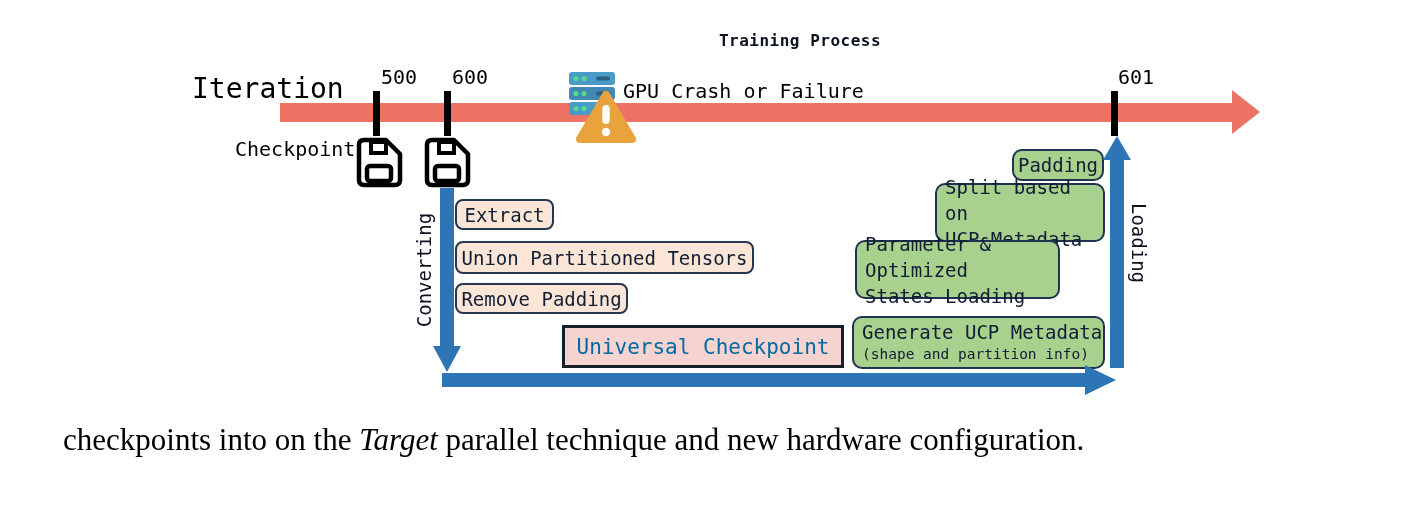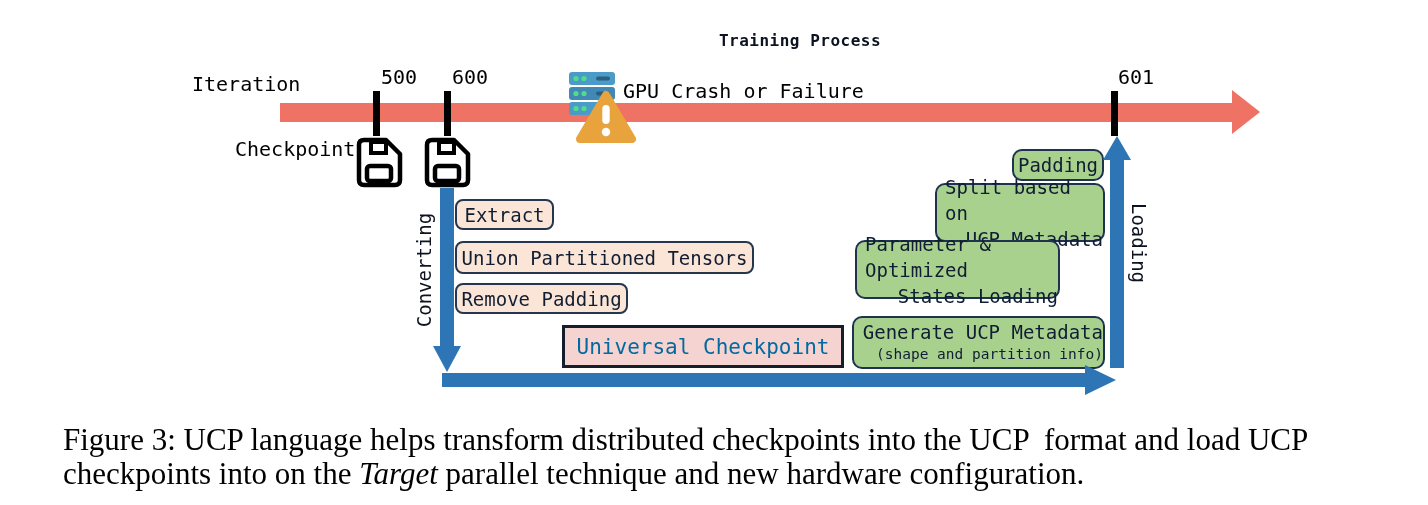--- a/index.html
+++ b/index.html
@@ -5,21 +5,21 @@
   html,body{margin:0;padding:0;background:#ffffff;}
   .stage{
     position:relative;width:1428px;height:505px;background:#fff;overflow:hidden;
     font-family:"DejaVu Sans Mono",monospace;color:#000;
   }
   .abs{position:absolute;}
 
   
   .diagram-title{left:640px;top:31px;width:320px;text-align:center;
     font-size:16px;font-weight:bold;color:#0c1220;letter-spacing:.5px;}
-  .iteration-label{left:192px;top:72px;font-size:20px;}
+  .iteration-label{left:192px;top:72px;font-size:28px;}
   .red-bar{left:280px;top:103px;width:952px;height:19px;background:var(--timeline-red,#EE7365);}
   .red-head{left:1232px;top:90px;width:0;height:0;
     border-left:28px solid var(--timeline-red,#EE7365);
     border-top:22.5px solid transparent;border-bottom:22.5px solid transparent;}
   .tick{width:7px;height:45px;top:91px;background:#000;z-index:3;}
   .tick-label{top:65px;width:80px;text-align:right;font-size:20px;z-index:3;}
 
   
   .server-icon{left:568px;top:72px;z-index:4;}
   .warning-icon{left:576px;top:90px;z-index:5;}
@@ -56,21 +56,21 @@
   .box-remove{left:455px;top:283px;width:173px;height:31px;}
   .ucp-box{left:562px;top:325px;width:282px;height:43px;font-size:21px;
     background:var(--pink-fill,#F5D3D0);border:3px solid #151f2c;box-sizing:border-box;
     display:flex;align-items:center;justify-content:center;color:#0369a1;}
   .green{background:var(--green-fill,#A9D18E);border:2.5px solid var(--dark-border,#1F3350);
     border-radius:10px;}
   .box-padding{left:1012px;top:149px;width:92px;height:32px;}
   .box-split{left:935px;top:183px;width:170px;height:59px;}
   .box-param{left:855px;top:240px;width:205px;height:59px;}
   .box-generate{left:852px;top:316px;width:253px;height:53px;}
-  .two-line{flex-direction:column;align-items:flex-end;justify-content:center;
+  .two-line{flex-direction:column;align-items:flex-start;justify-content:center;
     padding-left:8px;line-height:26px;}
   .box-generate .l1{line-height:24px;}
   .box-generate .l2{font-size:14.5px;line-height:21px;}
 
   
   .caption{left:63px;top:423px;width:1350px;
     font-family:"Liberation Serif",serif;font-size:31px;line-height:34px;color:#000;}
   .cap-line{white-space:pre-wrap;}
   .cap-italic{font-style:italic;}
 </style>
@@ -151,17 +151,16 @@
   </div>
 
   <div class="abs load-bar"></div>
   <div class="abs load-head"></div>
   <div class="abs load-label">Loading</div>
 
   <div class="abs bottom-bar"></div>
   <div class="abs bottom-head"></div>
 
   <div class="abs caption">
-    <div class="cap-line">Figure 3: UCP language helps transform distributed checkpoints into the UCP  format and load UCP</div>
     <div class="cap-line"><span>checkpoints into on the </span><span class="cap-italic">Target</span><span> parallel technique and new hardware configuration.</span></div>
   </div>
 
 </div>
 
 </body></html>

